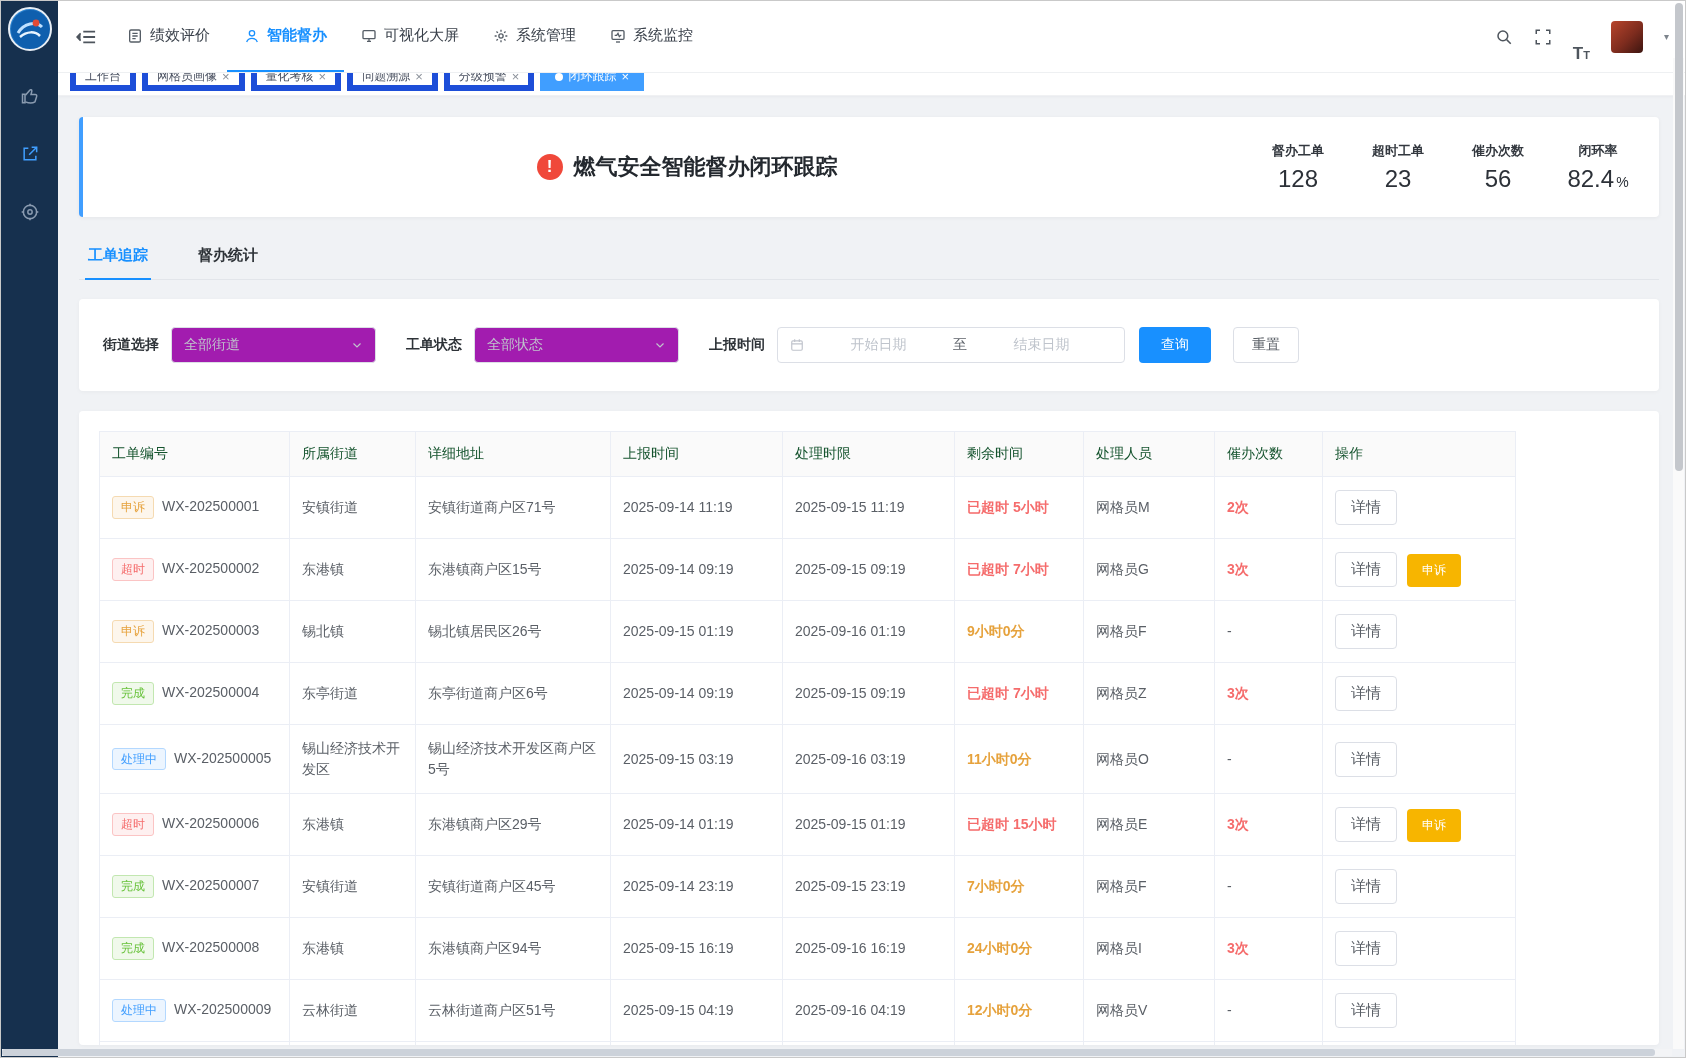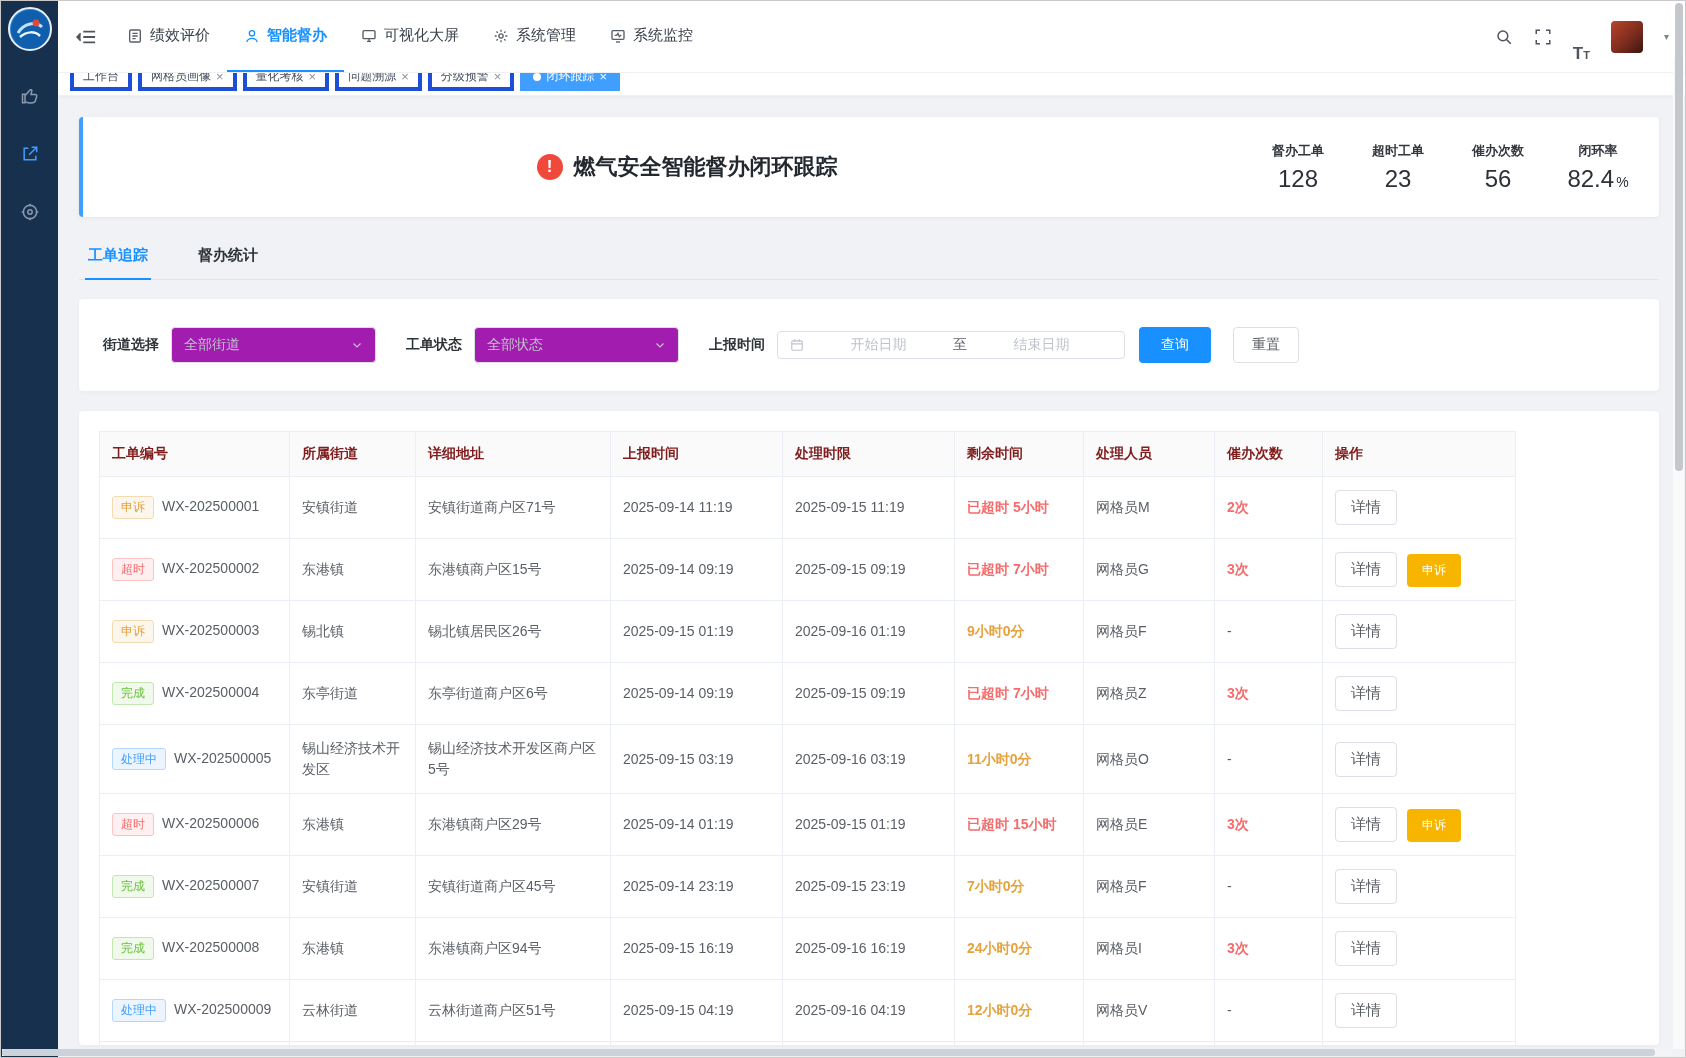--- a/index.html
+++ b/index.html
@@ -32,21 +32,21 @@
   .font-size-icon { font-weight:600; color:#4e555d; font-size:17px; line-height:1; cursor:pointer;margin-top:34px; }
   .font-size-icon .small-t { font-size:11px; }
   .avatar { width:32px; height:32px; border-radius:4px;
     background:linear-gradient(135deg,#b8452c 0%, #7e2c1e 55%, #3c1510 100%); cursor:pointer; }
   .caret-down { color:#7d848c; font-size:10px; cursor:pointer; }
   
   .tagbar { position:absolute; left:57px; top:57px; right:0; height:38px; background:#fff;
     display:flex; align-items:center; gap:6px; padding:0 12px; border-bottom:1px solid #f0f1f3;
     box-shadow:0 1px 3px rgba(0,21,41,.04); z-index:9; }
   .tag-item { height:28px; display:flex; align-items:center; gap:5px; padding:0 9px;
-    border:4px solid #1d4ed8; background:#fff; color:#495060; font-size:12px; cursor:pointer; }
+    border:6px solid #1d4ed8; background:#fff; color:#495060; font-size:12px; cursor:pointer; }
   .tag-item .tag-close { font-size:13px; color:#8a9099; cursor:pointer; line-height:1; }
   .tag-item.active { background:#409eff; border-color:#409eff; color:#fff; }
   .tag-item.active .tag-close { color:#fff; }
   .tag-dot { width:8px; height:8px; border-radius:50%; background:#fff; }
   
   .main { position:absolute; left:57px; top:95px; right:0; bottom:0; background:#f0f2f5;
     padding:21px 26px 12px 21px; display:flex; flex-direction:column; overflow:hidden; }
   
   .summary-card { background:#fff; border-radius:4px; border-left:4px solid #409eff;
     min-height:100px; display:flex; align-items:center; padding:0 30px 0 24px;
@@ -68,35 +68,35 @@
   
   .filter-card { margin-top:19px; background:#fff; border-radius:4px; padding:28px 24px;
     display:flex; align-items:center; box-shadow:0 1px 4px rgba(0,0,0,.04); }
   .f-label { font-size:14px; font-weight:600; color:#2e3338; margin-right:12px; white-space:nowrap; }
   .f-group { display:flex; align-items:center; }
   .f-group + .f-group { margin-left:30px; }
   .select { width:205px; height:36px; border:1px solid #dcdfe6; border-radius:4px; background:#a21caf;
     display:flex; align-items:center; padding:0 12px; cursor:pointer; }
   .select .ph { color:#bfc4cc; font-size:14px; flex:1; }
   .chevron { color:#c0c4cc; font-size:11px; }
-  .date-range { width:348px; height:28px; border:1px solid #dcdfe6; border-radius:4px; background:#fff;
+  .date-range { width:348px; height:36px; border:1px solid #dcdfe6; border-radius:4px; background:#fff;
     display:flex; align-items:center; padding:0 12px; gap:4px; cursor:text; }
   .date-range .cal { color:#c0c4cc; display:flex; align-items:center; }
   .date-ph { color:#bfc4cc; font-size:14px; flex:1; text-align:center; }
   .date-sep { color:#5f646b; font-size:14px; }
   .btn { height:36px; border-radius:4px; font-size:14px; cursor:pointer; border:1px solid transparent;
     display:inline-flex; align-items:center; justify-content:center; font-family:inherit; }
   .btn-primary { background:#1890ff; color:#fff; padding:0 21px; margin-left:14px; }
   .btn-plain { background:#fff; color:#5a5f66; border-color:#dcdfe6; padding:0 18px; margin-left:22px; }
   
   .table-card { margin-top:20px; background:#fff; border-radius:4px; padding:20px; flex:1;
     box-shadow:0 1px 4px rgba(0,0,0,.04); overflow:hidden; }
   table { border-collapse:collapse; table-layout:fixed; width:1416px; font-size:14px; }
   th, td { border:1px solid #ebeef5; padding:13px 12px; text-align:left; vertical-align:middle; }
-  th { background:#fafafa; color:#7f1d1d; font-weight:700; }
+  th { background:#fafafa; color:#14532d; font-weight:400; }
   td { color:#5a5f66; line-height:1.5; }
   .c0{width:190px;} .c1{width:126px;} .c2{width:195px;} .c3{width:172px;} .c4{width:172px;}
   .c5{width:129px;} .c6{width:131px;} .c7{width:108px;} .c8{width:193px;}
   .col-id { word-break:break-all; }
   .status-tag { display:inline-block; font-size:12px; padding:3px 8px; border-radius:3px;
     margin-right:8px; line-height:1.2; border:1px solid transparent; }
   .tag-warning { background:#fdf6ec; color:#e6a23c; border-color:#f5dab1; }
   .tag-danger  { background:#fef0f0; color:#f56c6c; border-color:#fbc4c4; }
   .tag-success { background:#f0f9eb; color:#67c23a; border-color:#c2e7b0; }
   .tag-primary { background:#ecf5ff; color:#409eff; border-color:#b3d8ff; }

